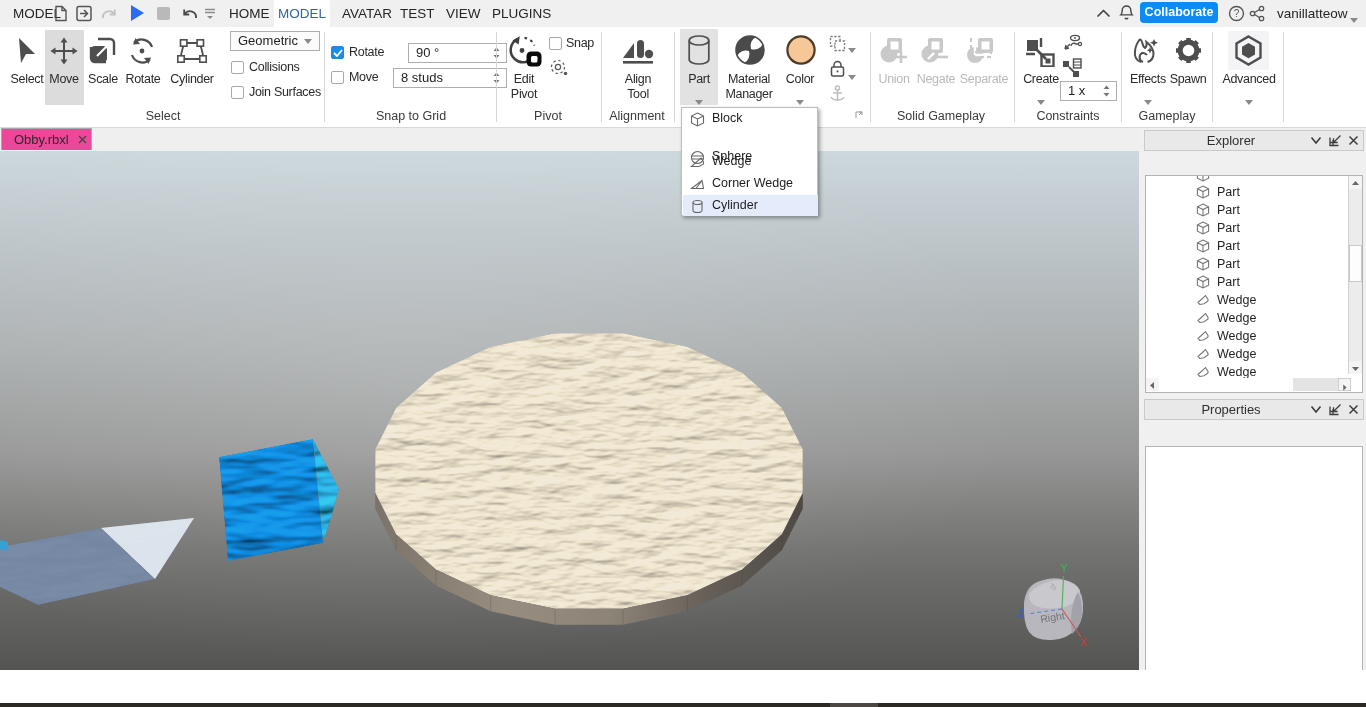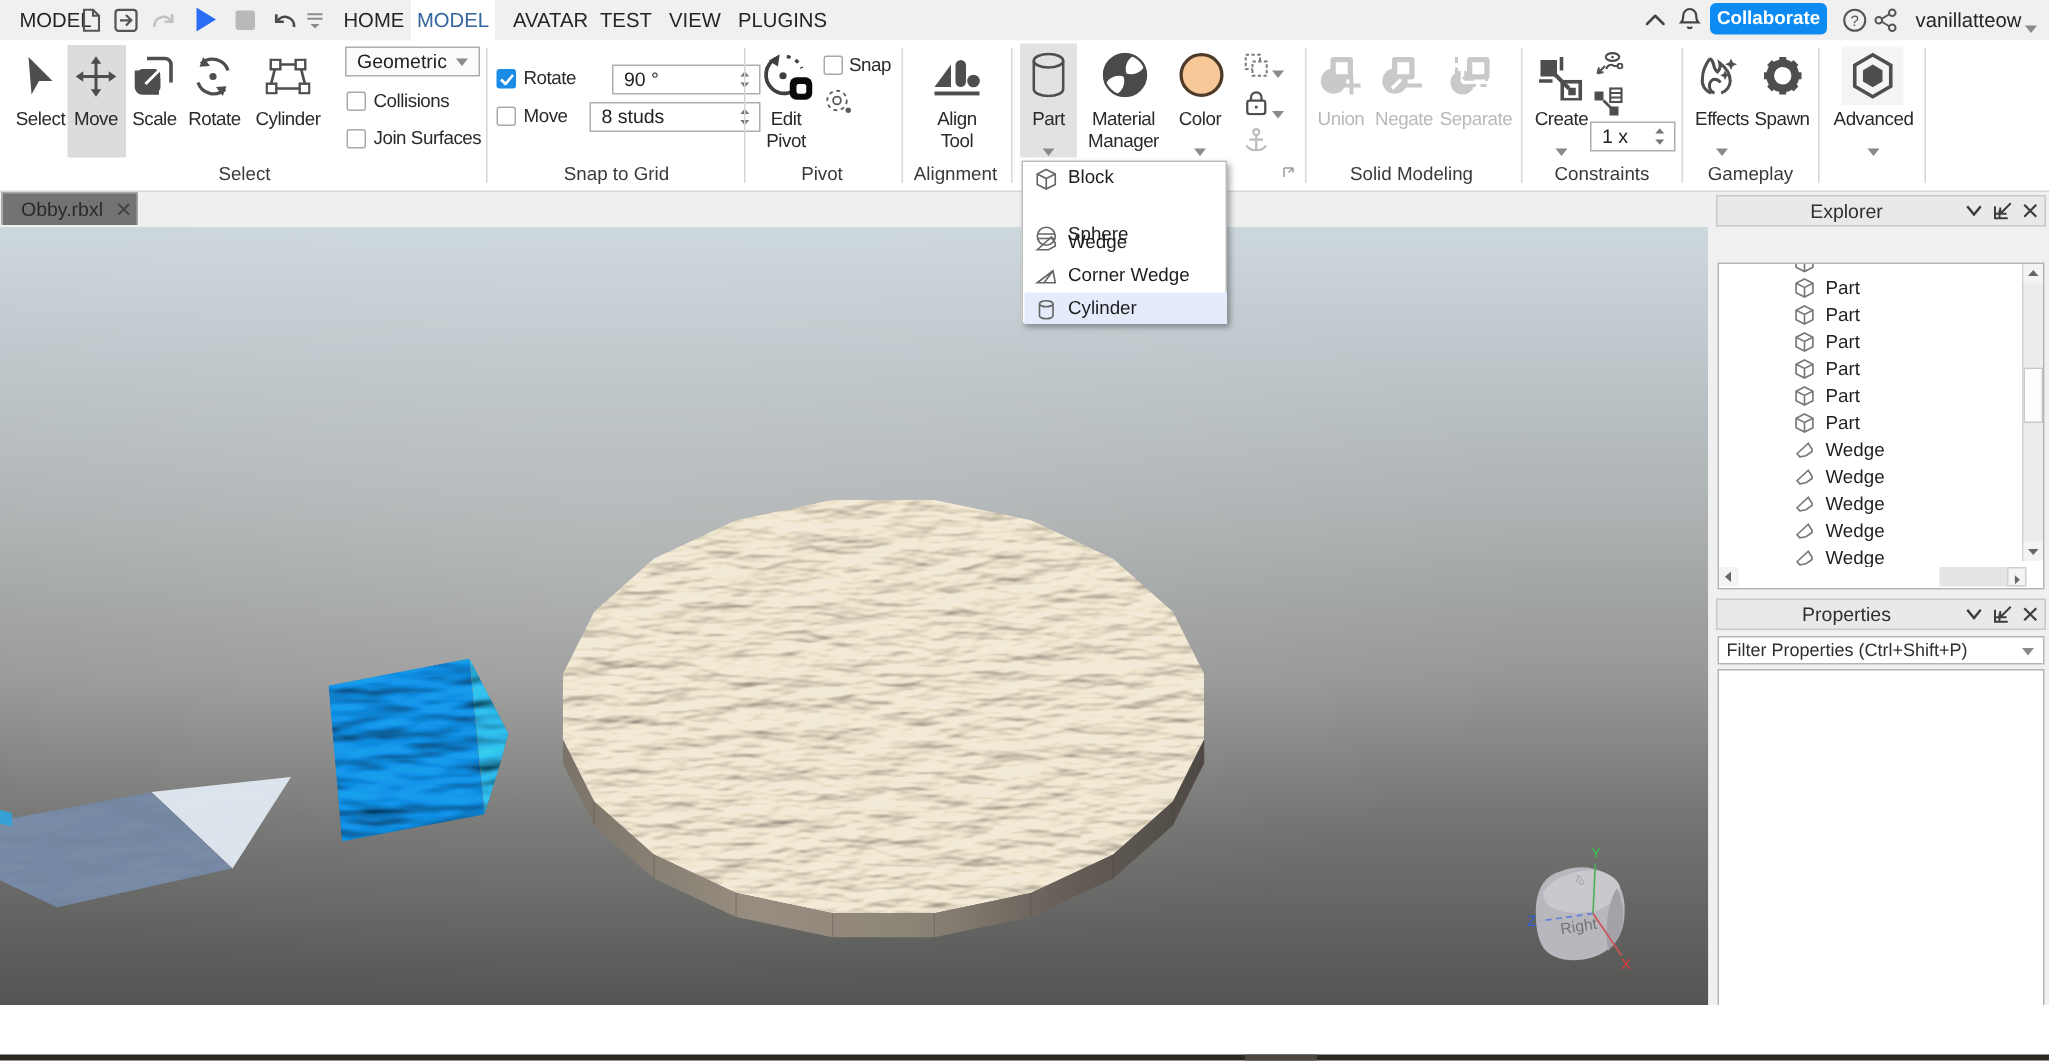--- a/index.html
+++ b/index.html
@@ -16,21 +16,21 @@
 .vsep{position:absolute;top:5px;height:90px;width:1px;background:#d6d6d6;}
 .glabel{position:absolute;top:82px;width:120px;text-align:center;font-size:12.5px;color:#3a3a3a;}
 .blabel{position:absolute;font-size:12.5px;color:#2a2a2a;text-align:center;line-height:15px;letter-spacing:-0.3px;}
 .graylabel{color:#b9b9b9;}
 .chk{position:absolute;width:13px;height:13px;border:1px solid #a9a9a9;border-radius:2px;background:#fff;}
 .chkon{background:#1a8ce8;border-color:#1a8ce8;}
 .inputbox{position:absolute;border:1px solid #aeaeae;background:#fff;font-size:13px;color:#222;}
 .spinner{position:absolute;right:5px;top:2px;}
 .dd{display:inline-block;width:0;height:0;border-left:4px solid transparent;border-right:4px solid transparent;border-top:5px solid #8a8a8a;}
 #tabbar{position:absolute;left:0;top:128px;width:1366px;height:23px;background:#efefef;}
-#doctab{position:absolute;left:1px;top:0;width:91px;height:22px;background:#737373;
+#doctab{position:absolute;left:1px;top:0;width:91px;height:22px;background:#ec4899;
  border:1px solid #a8a8a8;border-bottom:none;font-size:13px;color:#2a2a2a;line-height:21px;padding-left:12px;}
 #viewport{position:absolute;left:0;top:151px;width:1139px;height:519px;}
 #rightcol{position:absolute;left:1139px;top:128px;width:227px;height:544px;background:#f0f0f0;}
 .phead{position:absolute;left:5px;width:220px;height:21px;background:#e9e9e9;border:1px solid #c9c9c9;
  text-align:center;font-size:13px;color:#2f2f2f;line-height:19px;padding-right:46px;}
 .pfilter{position:absolute;left:6px;width:218px;height:19px;background:#fff;border:1px solid #b3b3b3;
  font-size:12px;color:#2f2f2f;line-height:17px;padding-left:5px;}
 .pbox{position:absolute;left:6px;width:218px;background:#fff;border:1px solid #b3b3b3;}
 .trow{position:absolute;left:50px;height:16px;font-size:12.5px;color:#1f1f1f;}
 .trow svg{position:absolute;left:0;top:1px;}
@@ -255,21 +255,21 @@
   <circle cx="9" cy="19" r="8" fill="#c9c9c9"></circle>
   <path d="M9 19 L9 7 M9 19 L21 19" stroke="#fff" stroke-width="2.4"></path>
   <rect x="12" y="2" width="15" height="15" rx="2" fill="#c9c9c9"></rect>
   <rect x="15.5" y="5.5" width="8" height="8" fill="#fff"></rect>
   <path d="M5 2 v4 M5 9 v4 M2 16 h4 M9 16 h4" stroke="#c9c9c9" stroke-width="2" fill="none"></path>
   <path d="M14 21 h4 M21 21 h4 M25 14 v4" stroke="#c9c9c9" stroke-width="2" fill="none"></path>
 </svg>
  <div class="blabel graylabel" style="left:871px;top:45px;width:46px;">Union</div>
  <div class="blabel graylabel" style="left:911px;top:45px;width:50px;">Negate</div>
  <div class="blabel graylabel" style="left:952px;top:45px;width:64px;">Separate</div>
- <div class="glabel" style="left:881px;">Solid Modeling</div>
+ <div class="glabel" style="left:881px;">Solid Gameplay</div>
  <div class="vsep" style="left:1014px;"></div>
 
  <svg class="abs" style="left:1026px;top:9px;" width="30" height="31" viewBox="0 0 30 31">
   <rect x="1" y="4" width="11" height="11" fill="#4e4e4e"></rect>
   <path d="M15 2 v9 M0 18 h9" stroke="#4e4e4e" stroke-width="2.4"></path>
   <path d="M10 13 L20 23" stroke="#4e4e4e" stroke-width="2.6"></path>
   <rect x="15.5" y="18.5" width="12" height="12" fill="none" stroke="#4e4e4e" stroke-width="2.4"></rect>
   <rect x="19.5" y="22.5" width="5" height="5" fill="#4e4e4e"></rect>
  </svg>
  <div class="blabel" style="left:1017px;top:45px;width:48px;">Create</div>
@@ -525,21 +525,20 @@
  <div class="phead" style="top:271px;">Properties</div>
  <svg class="abs" style="left:171px;top:277px;" width="12" height="9" viewBox="0 0 12 9">
       <path d="M1.5 1.5 L6 7 L10.5 1.5" fill="none" stroke="#3c3c3c" stroke-width="1.6"></path>
     </svg>
  <svg class="abs" style="left:190px;top:275px;" width="13" height="13" viewBox="0 0 13 13">
       <path d="M1 3.5 V11.5 H9.5 M4 11.5 V6 M1 8.5 H6.5 M11.5 1.5 L4.5 8.5 M4.5 8.5 v-4.2 M4.5 8.5 h4.2" fill="none" stroke="#3c3c3c" stroke-width="1.3"></path>
     </svg>
  <svg class="abs" style="left:209px;top:276px;" width="11" height="11" viewBox="0 0 11 11">
       <path d="M1.5 1.5 L9.5 9.5 M9.5 1.5 L1.5 9.5" stroke="#3c3c3c" stroke-width="1.5"></path>
     </svg>
- <div class="pfilter" style="top:296px;">Filter Properties (Ctrl+Shift+P)<span class="dd" style="position:absolute;right:6px;top:7px;"></span></div>
  <div class="pbox" style="top:318px;height:226px;"></div>
 </div>
 
 <div id="menu">
  <div class="mitem" style="top:0;">
       <svg width="15" height="15" viewBox="0 0 15 15">
         <path d="M7.5 1 L13.5 4 V11 L7.5 14 L1.5 11 V4 Z M1.5 4 L7.5 7 L13.5 4 M7.5 7 V14" fill="none" stroke="#666" stroke-width="1.1"></path>
       </svg>
       <span>Block</span>
     </div>

